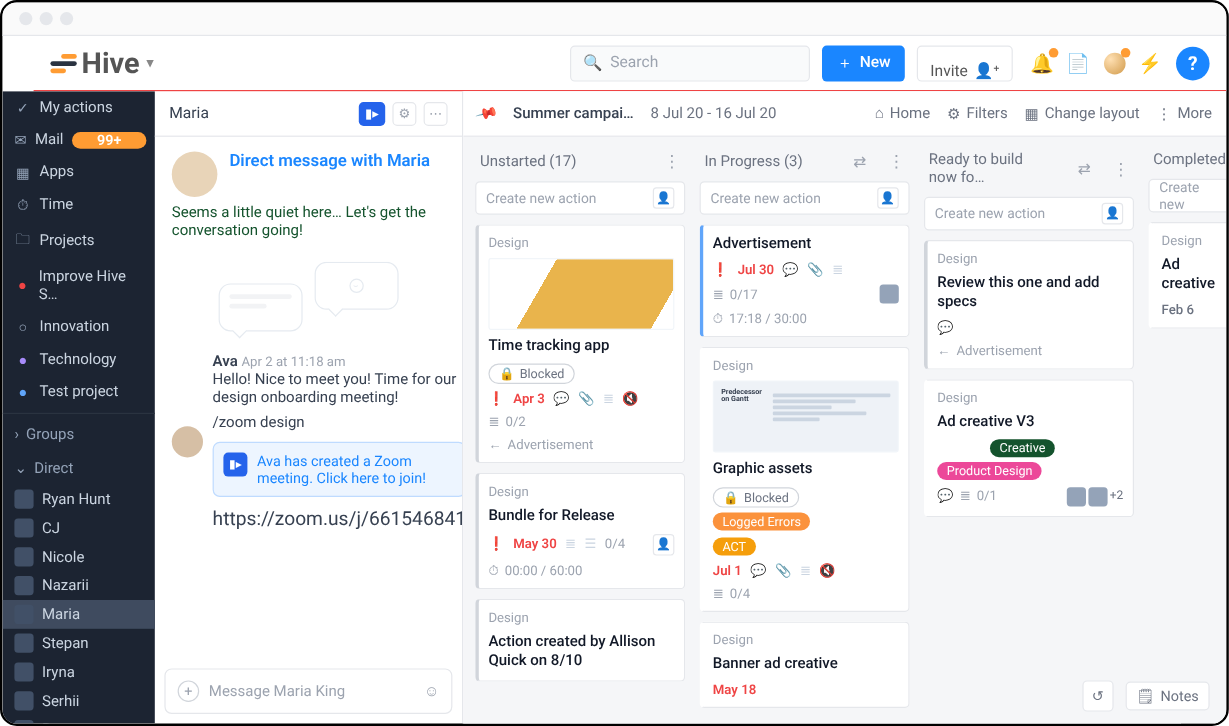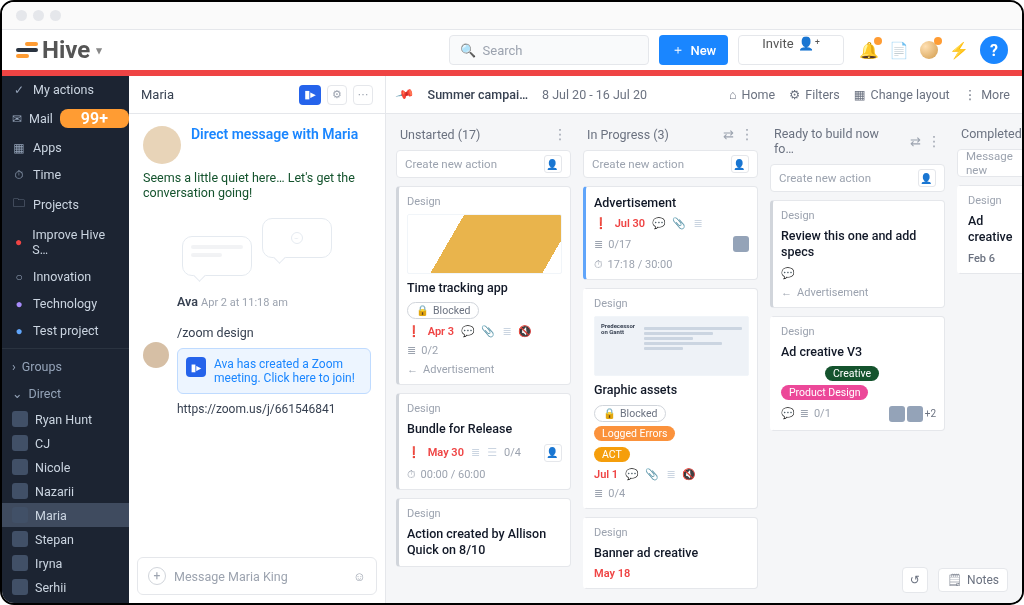--- a/index.html
+++ b/index.html
@@ -4,45 +4,45 @@
 <style>
 * { box-sizing: border-box; margin: 0; padding: 0; font-family: -apple-system, BlinkMacSystemFont, "Segoe UI", Roboto, Helvetica, Arial, sans-serif; }
 html, body { height: 100%; background: #fff; }
 body { display: flex; flex-direction: column; width: 1024px; height: 605px; overflow: hidden; border: 2px solid #000; border-radius: 14px; }
 
 
 .titlebar { height: 28px; display:flex; align-items:center; gap:6px; padding-left:14px; background:#fafafa; border-bottom:1px solid #e5e7eb;}
 .dot { width:11px; height:11px; border-radius:50%; background:#e5e7eb; }
 
 
-.topbar { height: 46px; display:flex; align-items:center; padding: 0 14px; gap:10px; border-bottom:6px solid #ef4444; background:#fff; }
+.topbar { height: 46px; display:flex; align-items:center; padding: 0 14px; gap:10px; border-bottom:1px solid #ef4444; background:#fff;margin-left:26px; }
 .logo { display:flex; align-items:center; gap:4px; font-weight:700; font-size:24px; color:#555; }
 .logo-icon { width:22px; display:flex; flex-direction:column; gap:2px; }
 .logo-icon span { height:4px; border-radius:2px; }
 .logo-icon span:nth-child(1){ background:#ff9c33; width:60%; margin-left:auto;}
 .logo-icon span:nth-child(2){ background:#2a3340; width:100%;}
 .logo-icon span:nth-child(3){ background:#ff9c33; width:60%;}
 .logo .caret{ font-size:11px; color:#888; margin-left:2px;}
 .topbar .spacer { flex:1; }
 .search { width:200px; height:30px; border:1px solid #e5e7eb; border-radius:4px; display:flex; align-items:center; padding:0 10px; color:#9ca3af; font-size:13px; gap:6px; background:#f9fafb;}
 .newbtn { height:30px; background:#1a86ff; color:#fff; display:flex; align-items:center; padding:0 12px; border-radius:4px; font-size:13px; gap:6px; font-weight:500;}
-.invitebtn { height:30px; border:1px solid #e5e7eb; border-radius:4px; display:flex; align-items:flex-start; padding:0 23px; font-size:13px; color:#555; gap:5px;}
+.invitebtn { height:30px; border:1px solid #e5e7eb; border-radius:4px; display:flex; align-items:flex-end; padding:0 10px; font-size:13px; color:#555; gap:5px;}
 .topicons { display:flex; align-items:center; gap:12px; margin-left:6px; }
 .topicons .ico { position:relative; width:18px; height:18px; color:#6b7280; display:flex; align-items:center; justify-content:center;}
 .badge-dot { position:absolute; top:-4px; right:-4px; width:8px; height:8px; border-radius:50%; background:#ff9c33;}
 .help { width:28px; height:28px; border-radius:50%; background:#1a86ff; color:#fff; display:flex; align-items:center; justify-content:center; font-weight:700; font-size:16px;}
 
 
 .main { flex:1; display:flex; overflow:hidden; }
 
 
 .sidebar { width:127px; background:#1c2432; color:#cbd5e1; display:flex; flex-direction:column; font-size:12.5px; }
 .sidebar .navitem { display:flex; align-items:center; gap:7px; padding:6px 10px; cursor:pointer; }
 .sidebar .navitem .icon { width:14px; display:inline-flex; justify-content:center; color:#94a3b8; font-size:12px; }
-.navbadge { margin-left:auto; background:#ff9c33; color:#fff; border-radius:8px; font-size:16px; padding:0 21px; font-weight:600;}
+.navbadge { margin-left:auto; background:#ff9c33; color:#fff; border-radius:8px; font-size:12px; padding:0 21px; font-weight:600;}
 .sidebar hr { border:none; border-top:1px solid #2a3340; margin:4px 0;}
 .grouphdr { display:flex; align-items:center; gap:6px; padding:6px 10px; color:#94a3b8; }
 .dmitem { display:flex; align-items:center; gap:7px; padding:4px 10px; }
 .dmitem .avatar { width:16px; height:16px; border-radius:3px; background:#415067; background-size:cover; }
 .dmitem.active { background:#3f4b5f; }
 
 
 .chat { width:257px; border-right:1px solid #e5e7eb; display:flex; flex-direction:column; }
 .chat-head { height:38px; display:flex; align-items:center; padding:0 12px; border-bottom:1px solid #e5e7eb; justify-content:space-between;}
 .chat-head .name { font-size:13px; color:#374151; }
@@ -58,35 +58,35 @@
 .bub { width:70px; height:40px; border:1.5px solid #cbd5e1; border-radius:10px; position:relative; display:flex; flex-direction:column; padding:8px; gap:4px;}
 .bub::after{ content:""; position:absolute; bottom:-5px; left:12px; width:8px;height:8px; border-left:1.5px solid #cbd5e1; border-bottom:1.5px solid #cbd5e1; transform:rotate(-45deg); background:#fff;}
 .bub .ln{ height:4px; background:#e5e7eb; border-radius:2px;}
 .bub .ln.s{width:60%;}
 .msg { display:flex; gap:8px; margin-top:8px;align-items:center; }
 .msg .av { width:26px; height:26px; border-radius:50%; background:#d6bfa5; flex-shrink:0; }
 .msg .name { font-weight:600; }
 .msg .ts { color:#9ca3af; font-size:11px; }
 .zoom-card { margin-top:8px; border:1px solid #bfdbff; background:#edf5ff; border-radius:6px; padding:8px; color:#1a86ff; display:flex; gap:8px; font-size:12px;}
 .zoom-card .zicon{ width:20px; height:20px; background:#2563eb; border-radius:4px; display:flex; align-items:center; justify-content:center; color:#fff; font-size:10px; flex-shrink:0;}
-.zoom-url { color:#374151; font-size:12px; margin-top:8px; }
+.zoom-url { color:#374151; font-size:16px; margin-top:8px; }
 .chat-input { height:38px; margin:8px; border:1px solid #e5e7eb; border-radius:6px; display:flex; align-items:center; padding:0 10px; gap:8px; color:#9ca3af; font-size:12.5px;}
 .chat-input .plus { width:18px; height:18px; border:1px solid #d1d5db; border-radius:50%; display:flex; align-items:center; justify-content:center; font-size:12px;}
 .chat-input .emoji { margin-left:auto; }
 
 
 .board { flex:1; display:flex; flex-direction:column; background:#f5f6f8; overflow:hidden;}
 .board-toolbar { height:38px; background:#fff; border-bottom:1px solid #e5e7eb; display:flex; align-items:center; padding:0 12px; gap:14px; font-size:12.5px; color:#6b7280;}
 .board-toolbar .pin{ transform:rotate(30deg);}
 .board-toolbar .title { color:#374151; font-weight:500; }
 .board-toolbar .spacer{flex:1;}
 .board-toolbar .tbitem{ display:flex; align-items:center; gap:5px; cursor:pointer;}
 .columns { flex:1; display:flex; gap:12px; padding:12px 10px; overflow:hidden;}
 .col { width:175px; flex-shrink:0; display:flex; flex-direction:column; gap:8px;}
-.colhdr { display:flex; align-items:center; color:#6b7280; font-size:12.5px; padding:0 4px; gap:6px;}
+.colhdr { display:flex; align-items:center; color:#6b7280; font-size:12.5px; padding:0 4px; gap:18px;}
 .colhdr .sp{flex:1;}
 .colhdr .swap{ font-size:13px; color:#9ca3af;}
 .colhdr .dots{ color:#9ca3af; font-size:14px;}
 .newaction { background:#fff; border:1px solid #e5e7eb; border-radius:4px; height:28px; display:flex; align-items:center; padding:0 8px; font-size:11.5px; color:#9ca3af;}
 .newaction .usr{ margin-left:auto; width:18px; height:18px; border:1px solid #e5e7eb; border-radius:3px; display:flex; align-items:center; justify-content:center; color:#9ca3af; font-size:10px;}
 .card { background:#fff; border:1px solid #e5e7eb; border-radius:4px; border-left:3px solid transparent; padding:8px 8px 8px 8px; display:flex; flex-direction:column; gap:6px; font-size:12px;}
 .card .label { color:#9ca3af; font-size:11px; }
 .card .ctitle { color:#111827; font-weight:500; font-size:12.5px; line-height:1.3;}
 .card .pill { display:inline-flex; align-items:center; border:1px solid #d1d5db; border-radius:10px; padding:1px 8px; font-size:10.5px; color:#6b7280; gap:4px; }
 .card .pill.orange{ background:#f59e0b; border:none; color:#fff;}
@@ -283,21 +283,22 @@
             <div style="width:12px;height:12px;border:1.5px solid #cbd5e1;border-radius:50%;align-self:center;margin:auto;position:relative">
               <span style="position:absolute;left:2px;top:1px;font-size:7px;color:#cbd5e1">⌣</span>
             </div>
           </div>
       </div>
       <div class="msg">
         <div class="av"></div>
         <div>
           <span class="name">Ava</span>
           <span class="ts">Apr 2 at 11:18 am</span>
-          <div style="margin-top:16px">/zoom design</div>
+          <div>Hello! Nice to meet you! Time for our design onboarding meeting!</div>
+          <div style="margin-top:6px">/zoom design</div>
           <div class="zoom-card">
             <div class="zicon">▮▸</div>
             <div>Ava has created a Zoom meeting. Click here to join!</div>
           </div>
           <div class="zoom-url">https://zoom.us/j/661546841</div>
         </div>
       </div>
     </div>
     <div class="chat-input">
       <div class="plus">+</div>
@@ -509,21 +510,21 @@
               </span>
           </div>
         </div>
       </div>
 
       <div class="col" style="width:70px">
         <div class="colhdr">
             <span>Completed</span>
           </div>
         <div class="newaction">
-            <span>Message new</span>
+            <span>Create new</span>
           </div>
         <div class="card">
           <div class="label">Design</div>
           <div class="ctitle">Ad creative</div>
           <div class="meta">
               <span class="due black">Feb 6</span>
             </div>
         </div>
       </div>
     </div>

